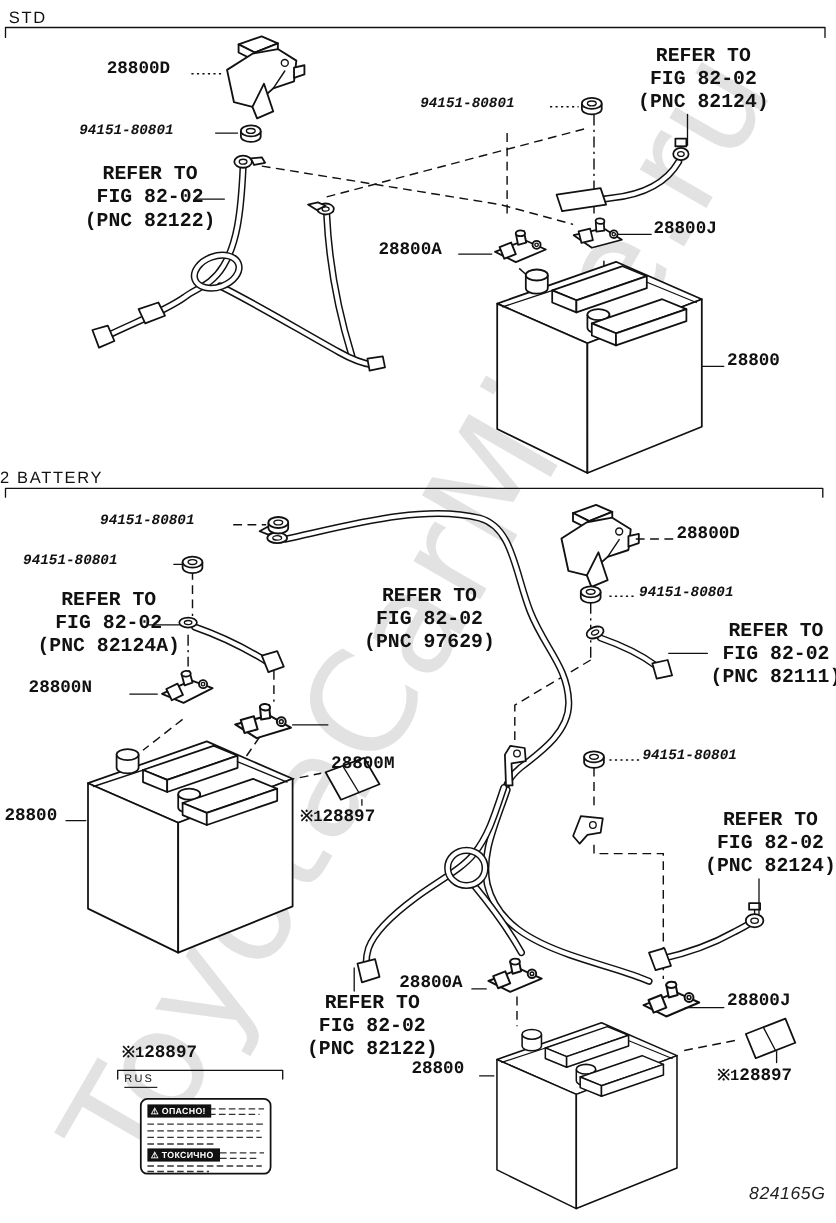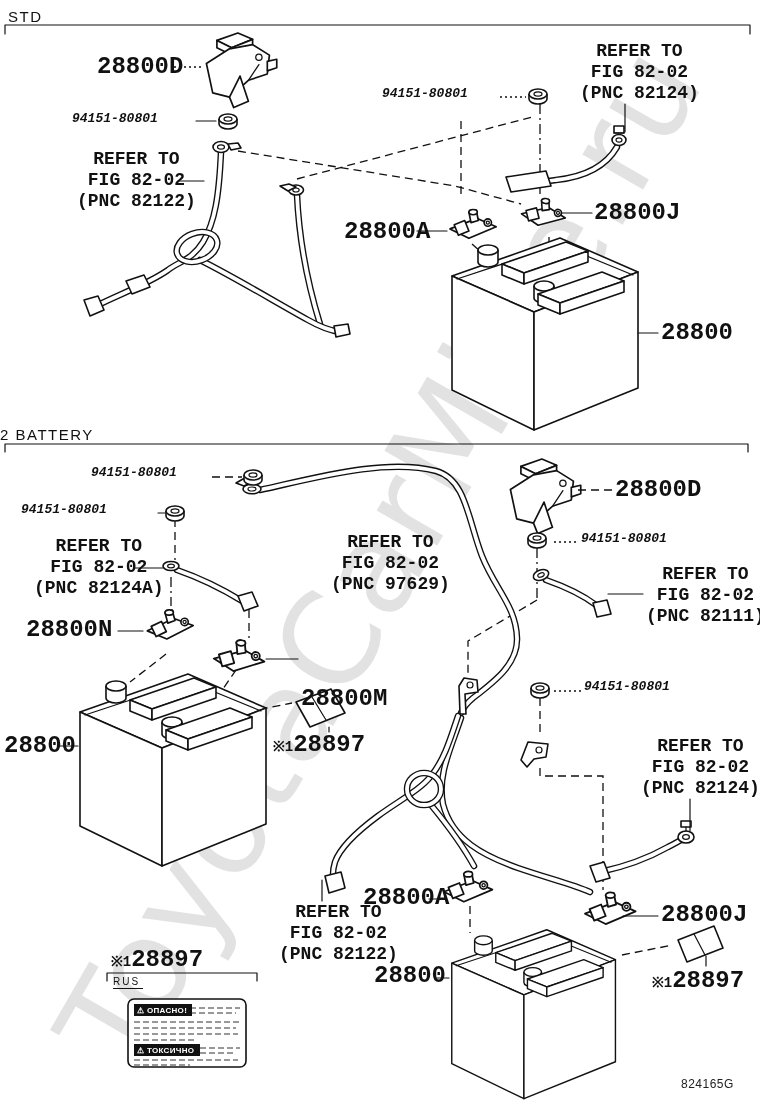--- a/index.html
+++ b/index.html
@@ -14,31 +14,31 @@
   .thin{stroke-width:1.2;}
   .fw{fill:#fff;stroke:#111;stroke-width:1.6;stroke-linejoin:round;}
   .dash{stroke:#111;stroke-width:1.3;fill:none;stroke-dasharray:8 5;}
   .dashdot{stroke:#111;stroke-width:1.3;fill:none;stroke-dasharray:10 4 2 4;}
   .dot{stroke:#111;stroke-width:1.4;fill:none;stroke-dasharray:2 3;}
   .tiny{stroke:#333;stroke-width:1.2;fill:none;stroke-dasharray:6 3;}
   .tube-o{fill:none;stroke:#111;stroke-width:6.5;stroke-linecap:round;}
   .tube-i{fill:none;stroke:#fff;stroke-width:3.8;stroke-linecap:round;}
   
   .pl{position:absolute;z-index:2;color:#111;font-weight:bold;white-space:nowrap;}
-  .big{font-size:24px;}
+  .big{font-size:16px;}
   .mid{font-size:13px;font-style:italic;}
   .ref{font-size:18px;line-height:21px;}
   .ref span{display:block;text-align:center;}
   .note{font-size:14px;}
   .sec{position:absolute;z-index:2;font-family:"Liberation Sans",sans-serif;font-size:15px;
        color:#111;letter-spacing:1.5px;font-weight:normal;}
   .rus{position:absolute;z-index:2;font-family:"Liberation Sans",sans-serif;font-size:10px;
        color:#111;letter-spacing:2px;border-bottom:1.5px solid #111;padding:0 3px 1px 0;}
-  .code{position:absolute;z-index:2;font-family:"Liberation Sans",sans-serif;font-size:12px;
-        color:#222;letter-spacing:.5px;}
+  .code{position:absolute;z-index:2;font-family:"Liberation Sans",sans-serif;font-size:16px;
+        color:#222;letter-spacing:.5px;font-style:italic;}
   .warnbar{position:absolute;z-index:3;display:flex;align-items:center;background:#111;color:#fff;
            font-family:"Liberation Sans",sans-serif;font-size:8px;font-weight:bold;height:12px;
            padding:0 3px;letter-spacing:.3px;}
 </style>
 </head>
 <body>
 
 <div id="stage">
 
   <div class="wm">ToyotaCarMine.ru</div>

